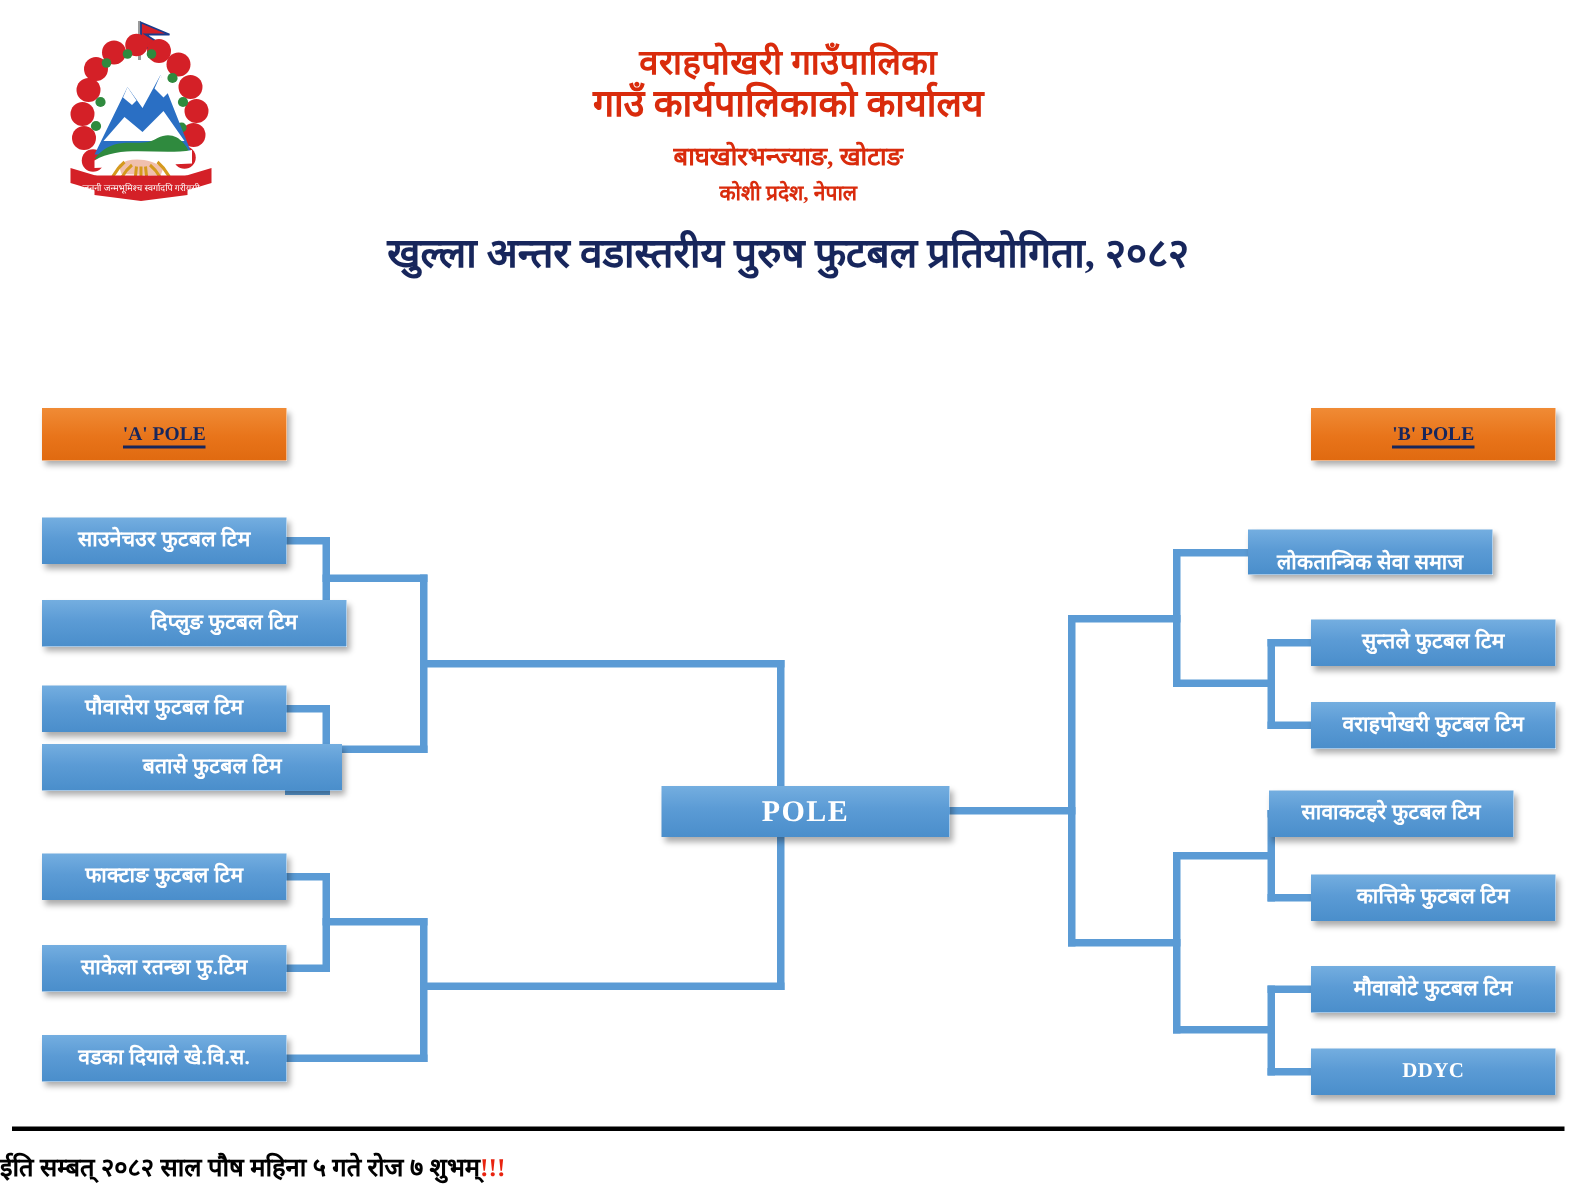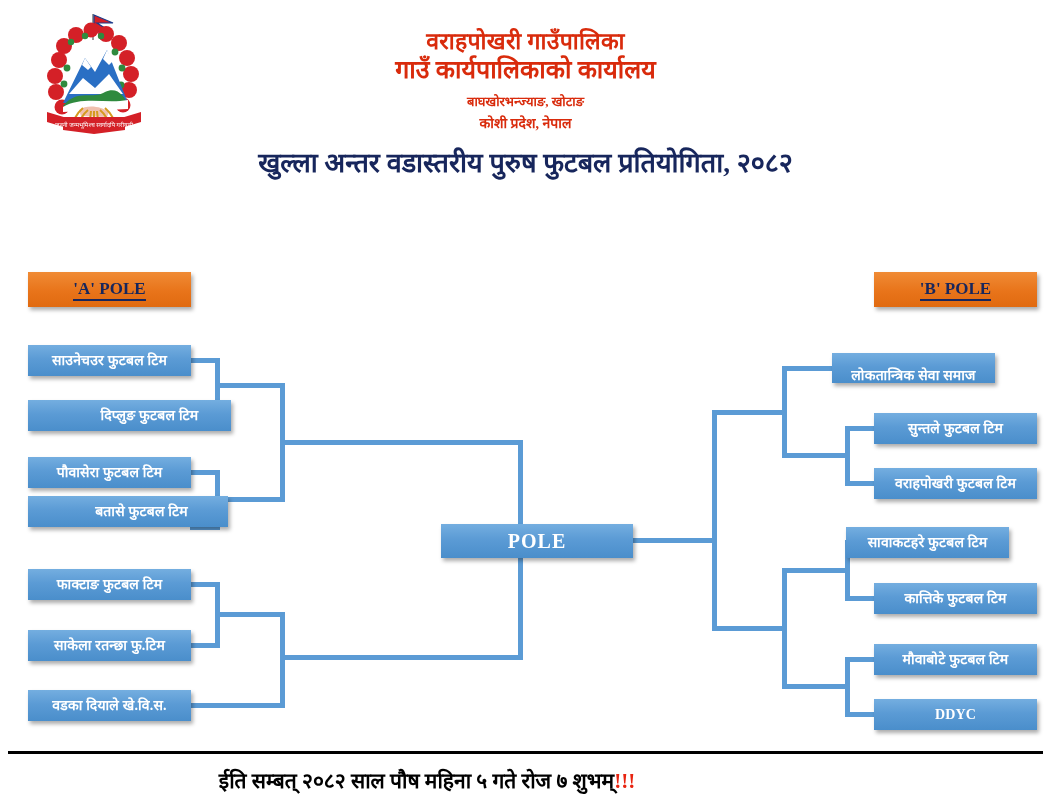--- a/index.html
+++ b/index.html
@@ -11,21 +11,21 @@
   #sheet{position:absolute;left:0;top:0;width:1051px;height:802px;}
 
   
   .emblem{position:absolute;left:33px;top:8px;width:122px;height:128px;}
   .emblem svg{display:block;}
 
   
   .hdr{position:absolute;left:0;top:0;width:1051px;text-align:center;}
   .h-org1{margin-top:28px;font-family:"Liberation Serif",serif;font-size:23px;font-weight:bold;color:#d92b0c;letter-spacing:.3px;line-height:1.18;}
   .h-org2{font-family:"Liberation Serif",serif;font-size:25px;font-weight:bold;color:#d92b0c;line-height:1.2;}
-  .h-addr1{margin-top:7px;font-family:"Liberation Serif",serif;font-size:13px;font-weight:bold;color:#d92b0c;}
+  .h-addr1{margin-top:7px;font-family:"Liberation Serif",serif;font-size:17px;font-weight:bold;color:#d92b0c;}
   .h-addr2{margin-top:3px;font-family:"Liberation Serif",serif;font-size:14px;font-weight:bold;color:#d92b0c;}
   .h-title{margin-top:11px;font-family:"Liberation Serif",serif;font-size:27px;font-weight:bold;color:#17265c;}
   .h-tie{margin-top:26px;display:inline-block;font-family:"Liberation Serif",serif;font-size:30px;font-weight:bold;color:#17265c;border-bottom:4px solid #17265c;padding-bottom:1px;line-height:1.05;}
 
   
   .canvas{position:absolute;left:0;top:250px;width:1051px;height:500px;}
 
   
   .ln{position:absolute;background:#5b9bd5;}
 
@@ -38,33 +38,33 @@
     display:flex;align-items:center;justify-content:center;
     line-height:1;letter-spacing:.2px;
   }
   .pole{
     position:absolute;text-align:center;
     background:linear-gradient(to bottom,#f08b35 0%,#e8741a 55%,#e06a10 100%);
     box-shadow:2px 3px 4px rgba(0,0,0,.33);
     display:flex;align-items:center;justify-content:center;
   }
   .pole span{
-    font-family:"Liberation Serif",serif;font-weight:bold;font-size:17px;
+    font-family:"Liberation Serif",serif;font-weight:bold;font-size:13px;
     color:#17265c;border-bottom:2px solid #17265c;padding-bottom:0px;
   }
   .final{
     font-family:"Liberation Serif",serif;font-weight:bold;font-size:20px;
     letter-spacing:1px;
   }
 
   
   .rule{position:absolute;left:8px;width:1035px;height:3px;background:#000;}
   .foot{
-    position:absolute;left:0;width:854px;text-align:center;
-    font-family:"Liberation Serif",serif;font-size:21px;font-weight:bold;color:#000;
+    position:absolute;left:0;width:854px;text-align:left;
+    font-family:"Liberation Serif",serif;font-size:17px;font-weight:bold;color:#000;
   }
   .foot .bang{color:#e8230f;}
 </style>
 </head>
 <body>
 
 <div id="sheet">
 
   <div class="emblem">
     <svg width="122" height="128" viewBox="0 0 122 128">

